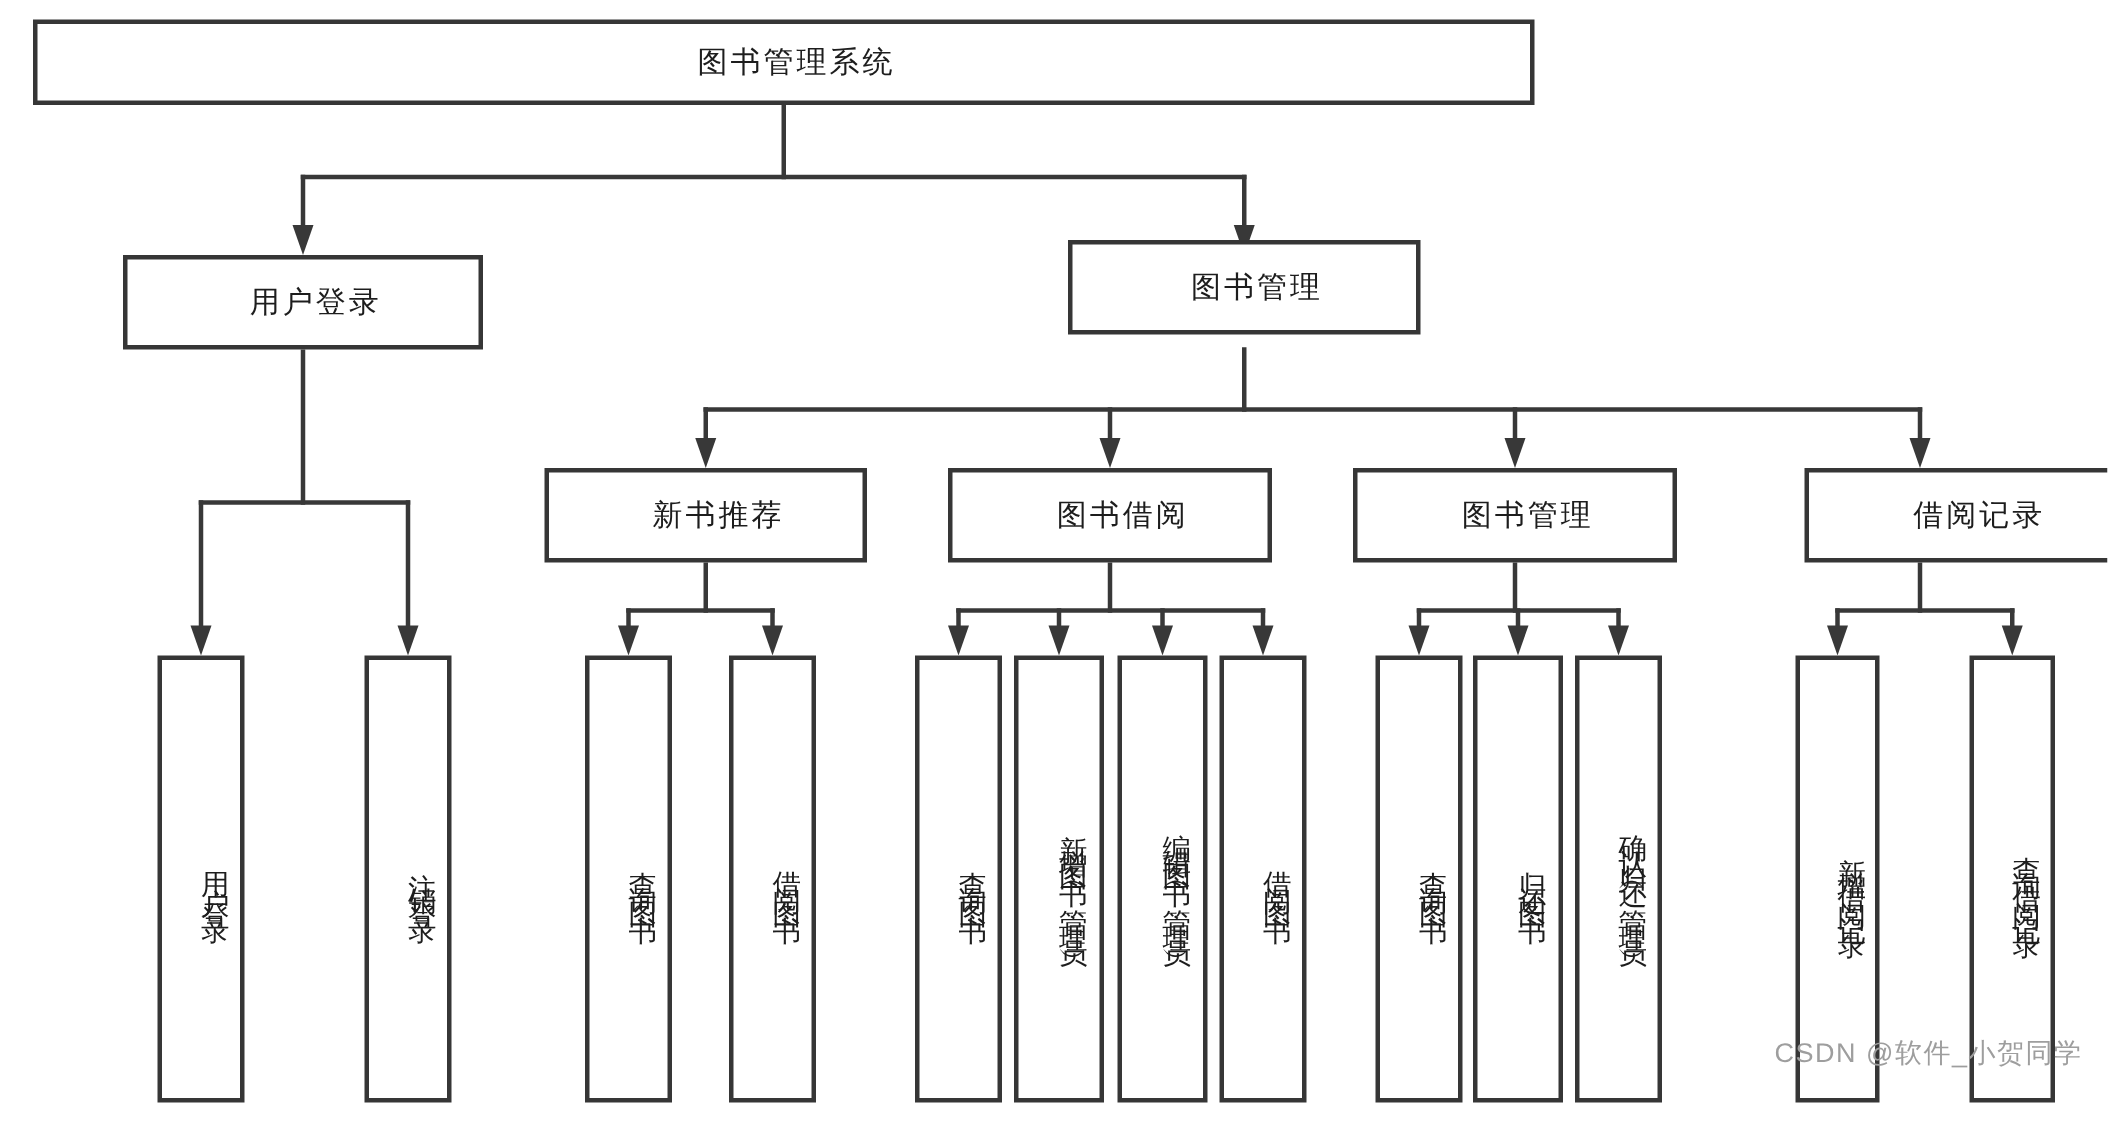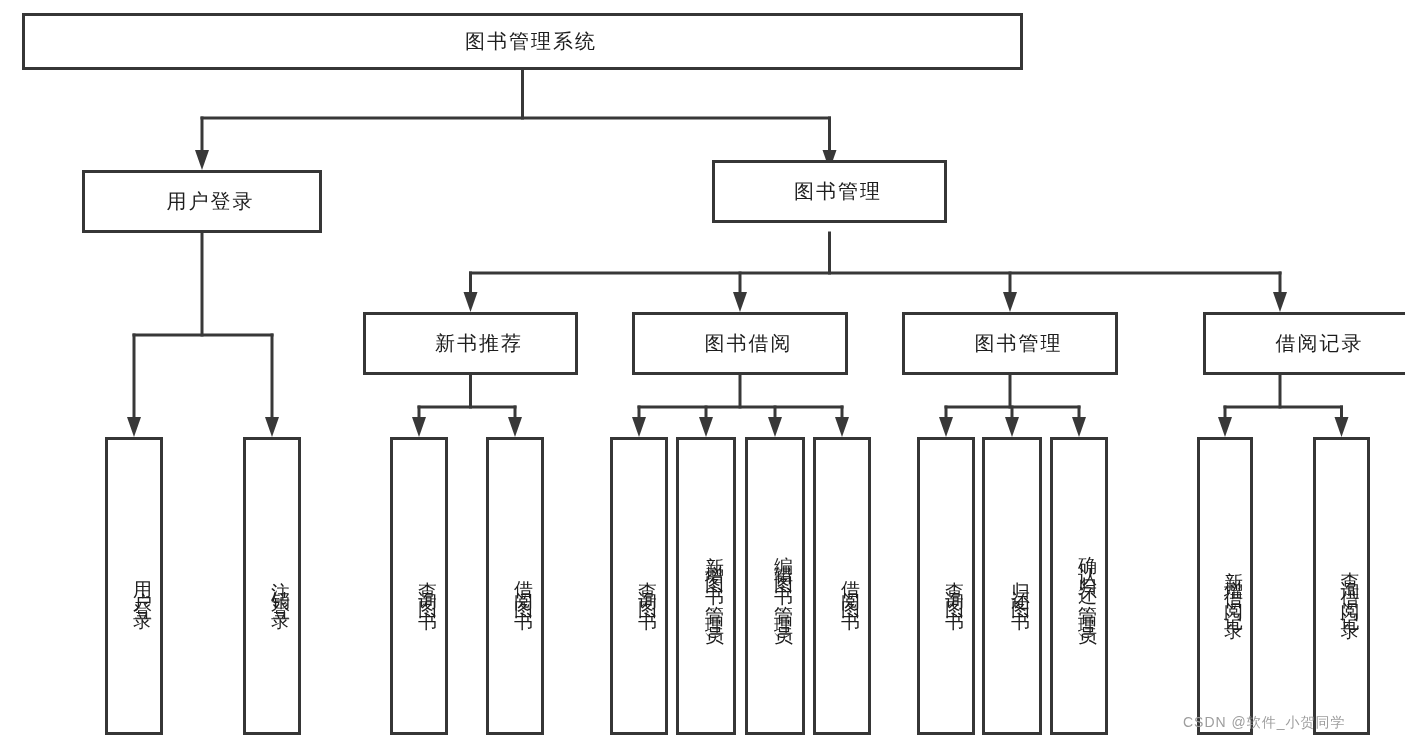--- a/index.html
+++ b/index.html
@@ -34,22 +34,22 @@
   }
   .node.v span {
     writing-mode: vertical-rl;
     letter-spacing: 10px;
     font-size: 19px;
     white-space: nowrap;
   }
   #watermark {
     position: absolute;
     left: 1183px;
-    top: 714px;
-    font-size: 14px;
+    top: 690px;
+    font-size: 18px;
     letter-spacing: 1px;
     color: var(--wm, #9e9e9e);
     white-space: nowrap;
   }
 </style>
 </head>
 <body>
 
 <div id="canvas">
   <svg id="edges" xmlns="http://www.w3.org/2000/svg">

